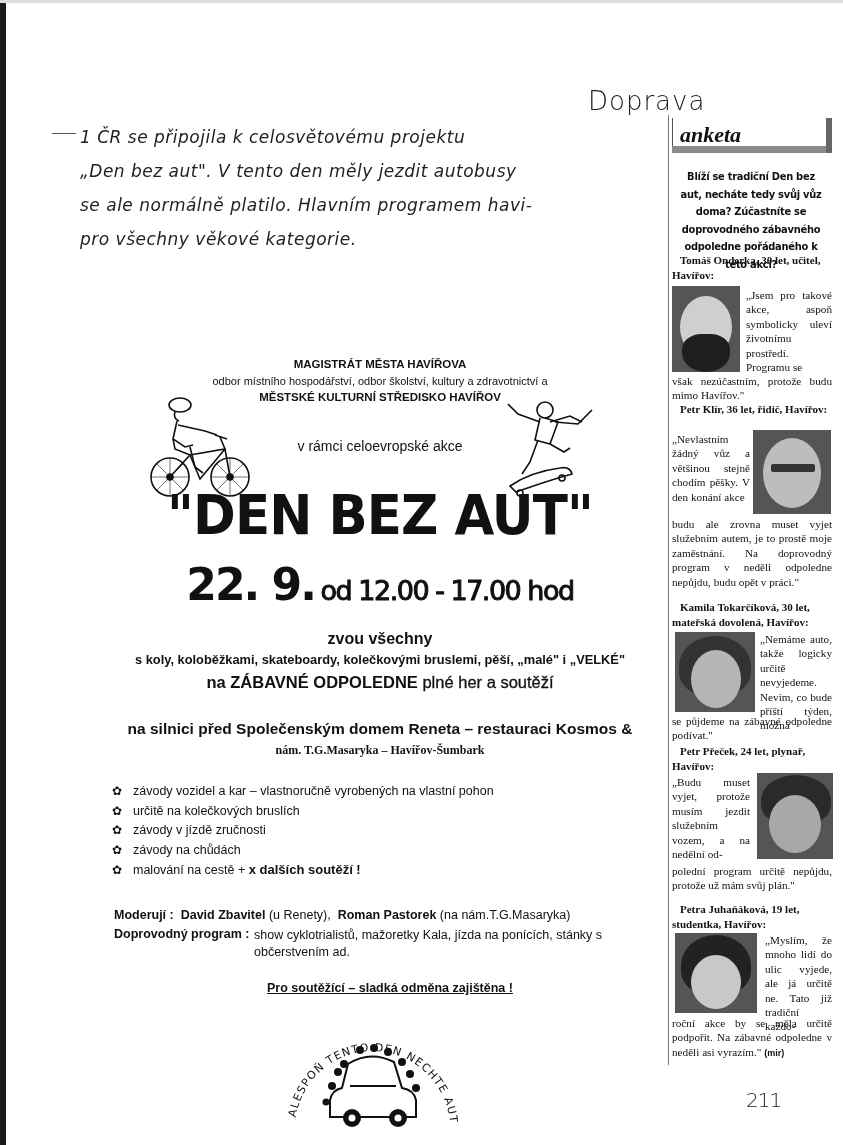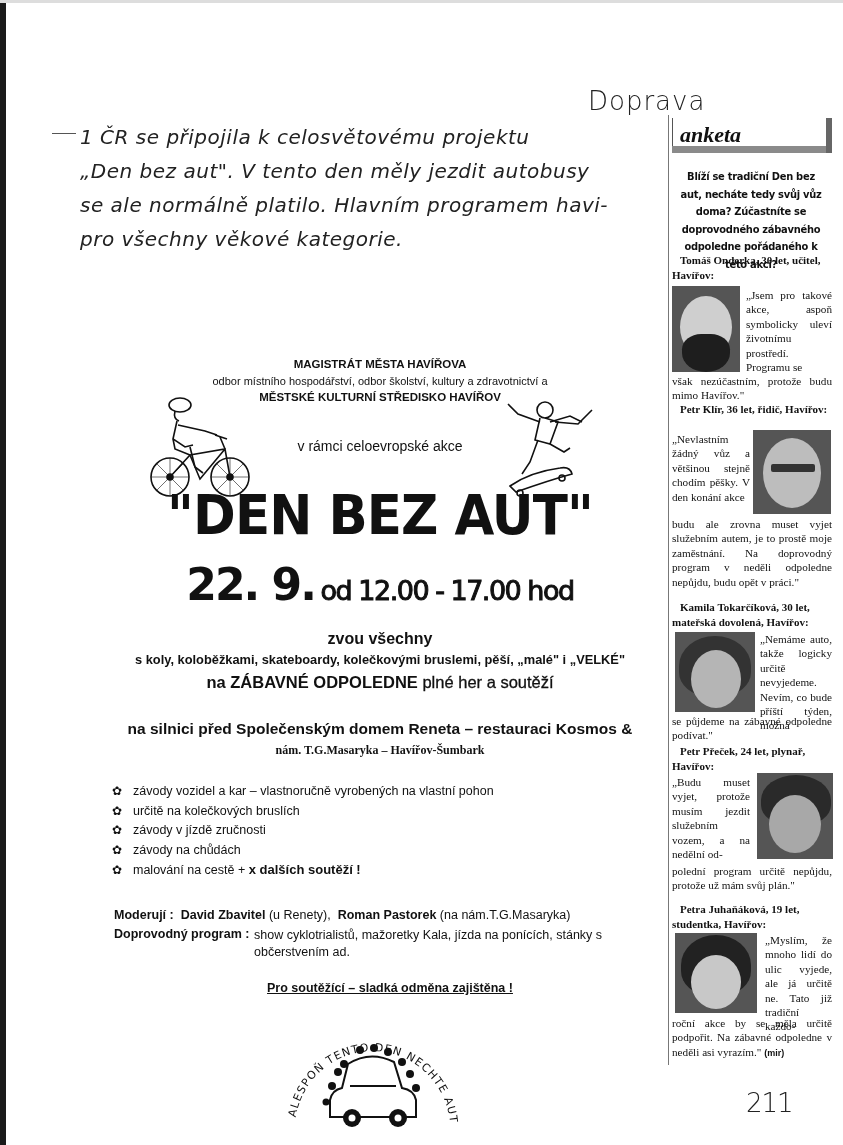--- a/index.html
+++ b/index.html
@@ -1,21 +1,21 @@
 <!DOCTYPE html>
 <html><head>
 <meta charset="utf-8">
 <style>
   html, body { margin:0; padding:0; }
   body { width:843px; height:1145px; background:#fff; position:relative; overflow:hidden; font-family:"Liberation Sans", sans-serif; color:#111; }
   .left-edge { position:absolute; left:0; top:0; width:6px; height:1145px; background:#1a1a1a; }
   .top-edge { position:absolute; left:0; top:0; width:843px; height:3px; background:#ddd; }
   .note-dash { position:absolute; left:52px; top:133px; width:24px; height:1px; background:#555; }
   .note { position:absolute; left:80px; top:122px; width:520px; }
-  .note-line { font-size:20px; height:34px; line-height:30px; white-space:nowrap; font-family:"DejaVu Sans", sans-serif; font-style:italic; color:#222; letter-spacing:0.5px; }
+  .note-line { font-size:17px; height:34px; line-height:30px; white-space:nowrap; font-family:"DejaVu Sans", sans-serif; font-style:italic; color:#222; letter-spacing:0.5px; }
   .doprava { position:absolute; left:588px; top:86px; font-size:26px; font-family:"DejaVu Sans", sans-serif; font-weight:200; color:#222; letter-spacing:1px; }
 
   
   .poster { position:absolute; left:100px; top:355px; width:560px; text-align:center; }
   .org1 { position:absolute; left:0; top:3px; width:560px; text-align:center; font-size:11.5px; font-weight:bold; }
   .org2 { position:absolute; left:0; top:20px; width:560px; text-align:center; font-size:11px; }
   .org3 { position:absolute; left:0; top:36px; width:560px; text-align:center; font-size:11.5px; font-weight:bold; }
   .context { position:absolute; left:0; top:83px; width:560px; text-align:center; font-size:14px; }
   .title { position:absolute; left:0; top:128px; width:560px; text-align:center; font-family:"DejaVu Sans", sans-serif; font-weight:bold; font-size:56px; letter-spacing:-1px; line-height:64px; transform:scaleX(0.92); }
   .date { position:absolute; left:0; top:205px; width:560px; text-align:center; font-family:"DejaVu Sans", sans-serif; font-weight:bold; line-height:50px; }
@@ -49,21 +49,21 @@
   .anketa-side { position:absolute; left:154px; top:0; width:6px; height:35px; background:#666; }
   .anketa-tl { position:absolute; left:0; top:0; width:1px; height:30px; background:#555; }
   .question { position:absolute; left:672px; top:168px; width:158px; text-align:center; font-family:"DejaVu Sans", sans-serif; font-weight:bold; font-size:11px; line-height:17.5px; transform:scaleX(0.9); transform-origin:center; letter-spacing:-0.3px; }
   .resp-name { position:absolute; left:672px; width:160px; font-family:"Liberation Serif", serif; font-weight:bold; font-size:11px; line-height:15px; text-indent:8px; }
   .resp-text { position:absolute; font-family:"Liberation Serif", serif; font-size:11.2px; line-height:14.4px; text-align:justify; }
   .photo { position:absolute; background:#555; overflow:hidden; }
   .photo .face { position:absolute; border-radius:50%; background:#d9d9d9; }
   .photo .hair { position:absolute; background:#1e1e1e; border-radius:50% 50% 40% 40%; }
   .tail { position:absolute; left:672px; width:160px; font-family:"Liberation Serif", serif; font-size:11.2px; line-height:14.4px; text-align:justify; }
   .mir { font-family:"Liberation Sans", sans-serif; font-size:9px; font-weight:bold; }
-  .page-num { position:absolute; left:746px; top:1088px; font-family:"DejaVu Sans", sans-serif; font-size:26px; font-weight:200; color:#222; letter-spacing:-1px; }
+  .page-num { position:absolute; left:746px; top:1088px; font-family:"DejaVu Sans", sans-serif; font-size:20px; font-weight:200; color:#222; letter-spacing:-1px; }
 </style>
 </head>
 <body>
 
 <div class="left-edge"></div>
 <div class="top-edge"></div>
 
 <div class="doprava">Doprava</div>
 <div class="note-dash"></div>
 <div class="note">

